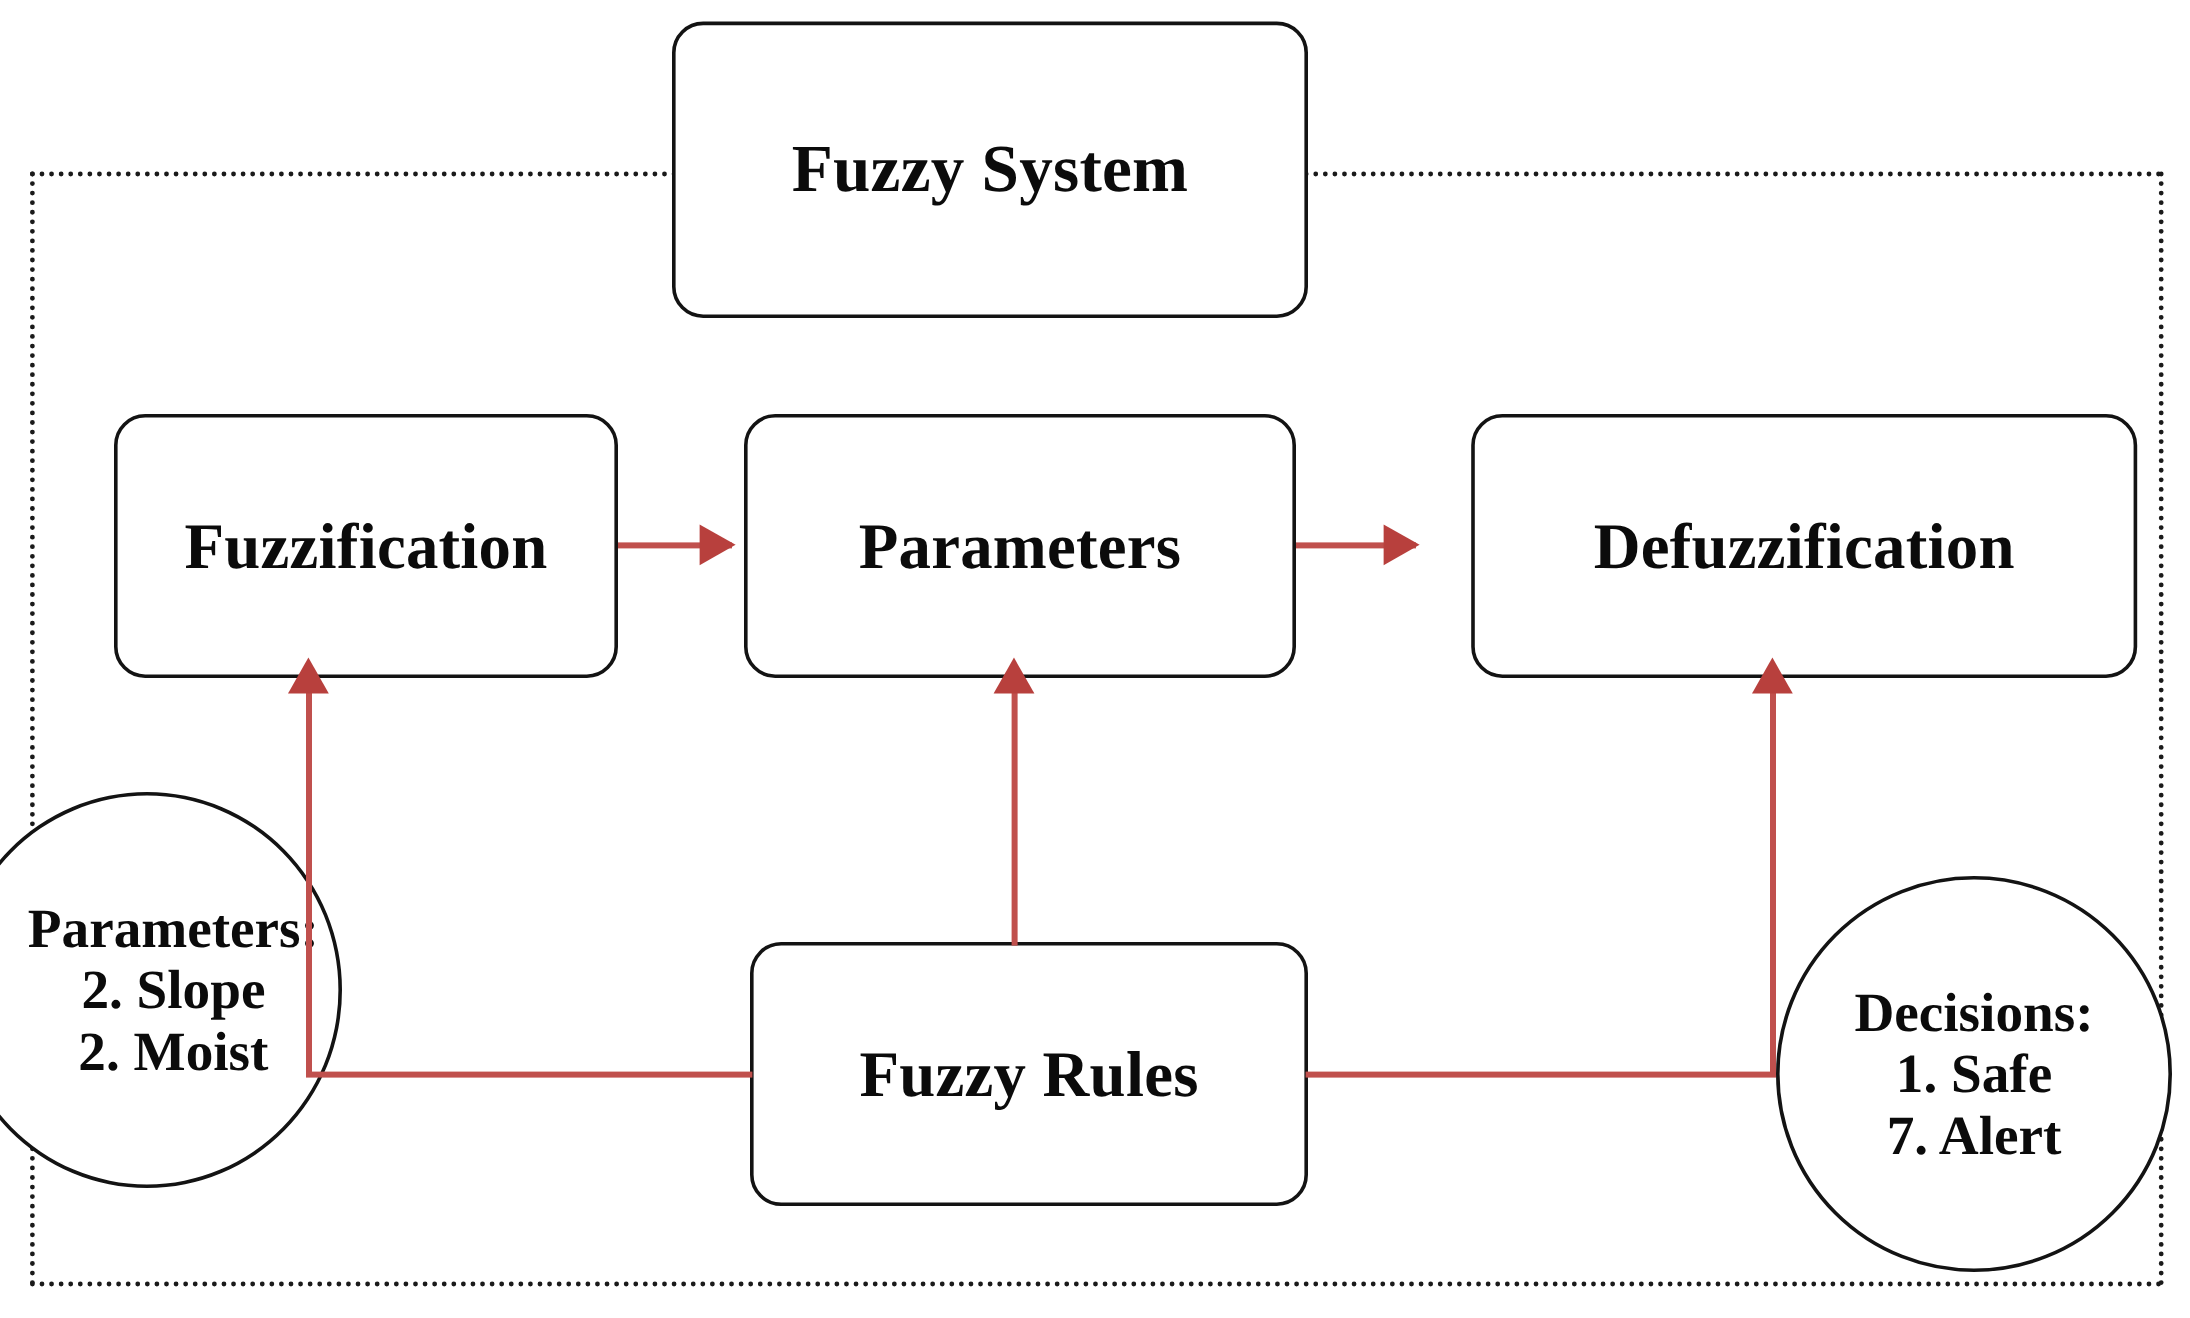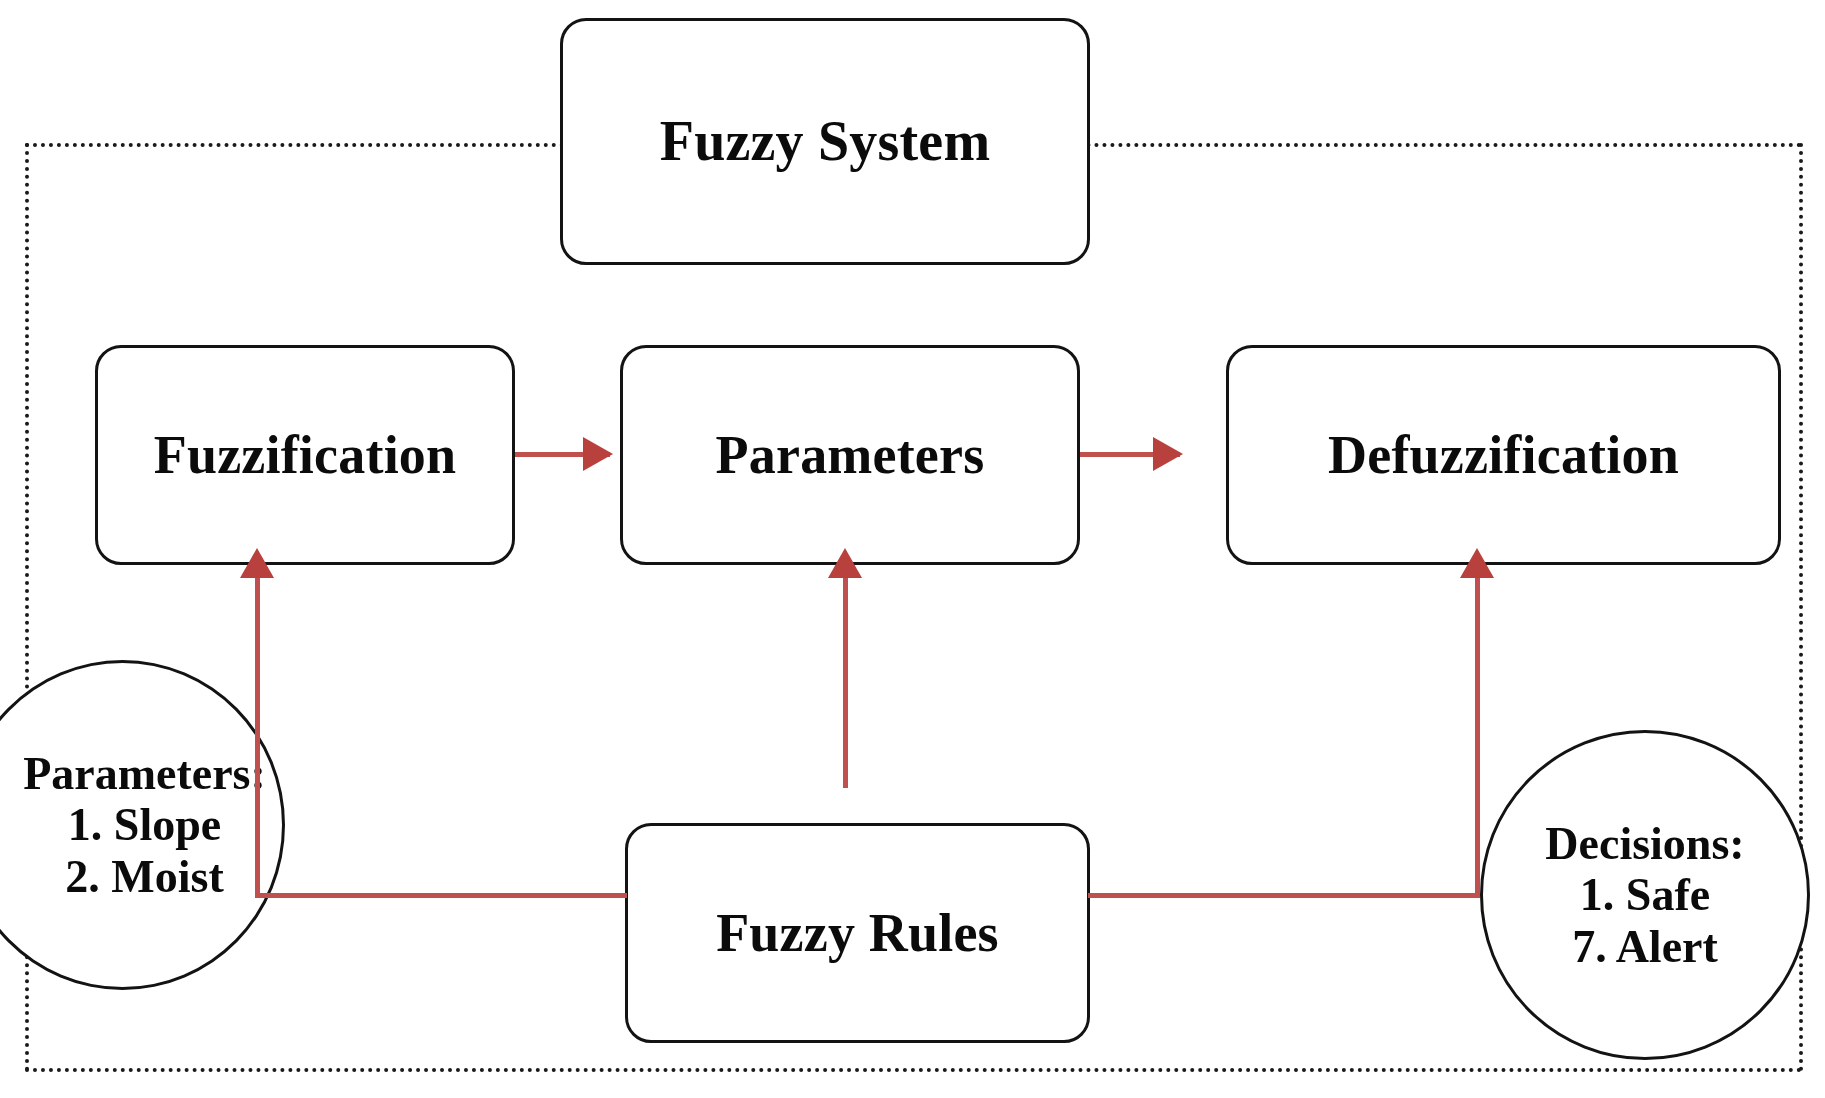--- a/index.html
+++ b/index.html
@@ -46,21 +46,21 @@
   .node-label {
     display: block;
     line-height: 1.05;
     white-space: nowrap;
   }
 
   #box-fuzzy-system { left: 560px; top: 18px;  width: 530px; height: 247px; font-size: 56px; }
   #box-fuzzification { left: 95px;  top: 345px; width: 420px; height: 220px; font-size: 54px; }
   #box-inference     { left: 620px; top: 345px; width: 460px; height: 220px; font-size: 54px; }
   #box-defuzzification { left: 1215px; top: 345px; width: 555px; height: 220px; font-size: 54px; margin-left: 11px; }
-  #box-fuzzy-rules   { left: 625px; top: 785px; width: 465px; height: 220px; font-size: 54px; margin-top: 38px; }
+  #box-fuzzy-rules   { left: 625px; top: 785px; width: 465px; height: 220px; font-size: 54px; }
 
   
   .ellipse-node {
     position: absolute;
     box-sizing: border-box;
     background: #ffffff;
     border: 3px solid #131313;
     border-radius: 50%;
     display: flex;
     flex-direction: column;
@@ -156,21 +156,21 @@
   <div class="node-box" id="box-defuzzification">
     <span class="node-label">Defuzzification</span>
   </div>
 
   <div class="node-box" id="box-fuzzy-rules">
     <span class="node-label">Fuzzy Rules</span>
   </div>
 
   <div class="ellipse-node" id="ellipse-parameters">
     <span class="ell-title">Parameters:</span>
-    <span class="ell-item">1. Slope</span>
+    <span class="ell-item">2. Slope</span>
     <span class="ell-item">2. Moist</span>
   </div>
 
   <div class="ellipse-node" id="ellipse-decisions">
     <span class="ell-title">Decisions:</span>
     <span class="ell-item">1. Safe</span>
     <span class="ell-item">7. Alert</span>
   </div>
 
   <div class="conn conn-h" id="conn-fz-inf"></div>

